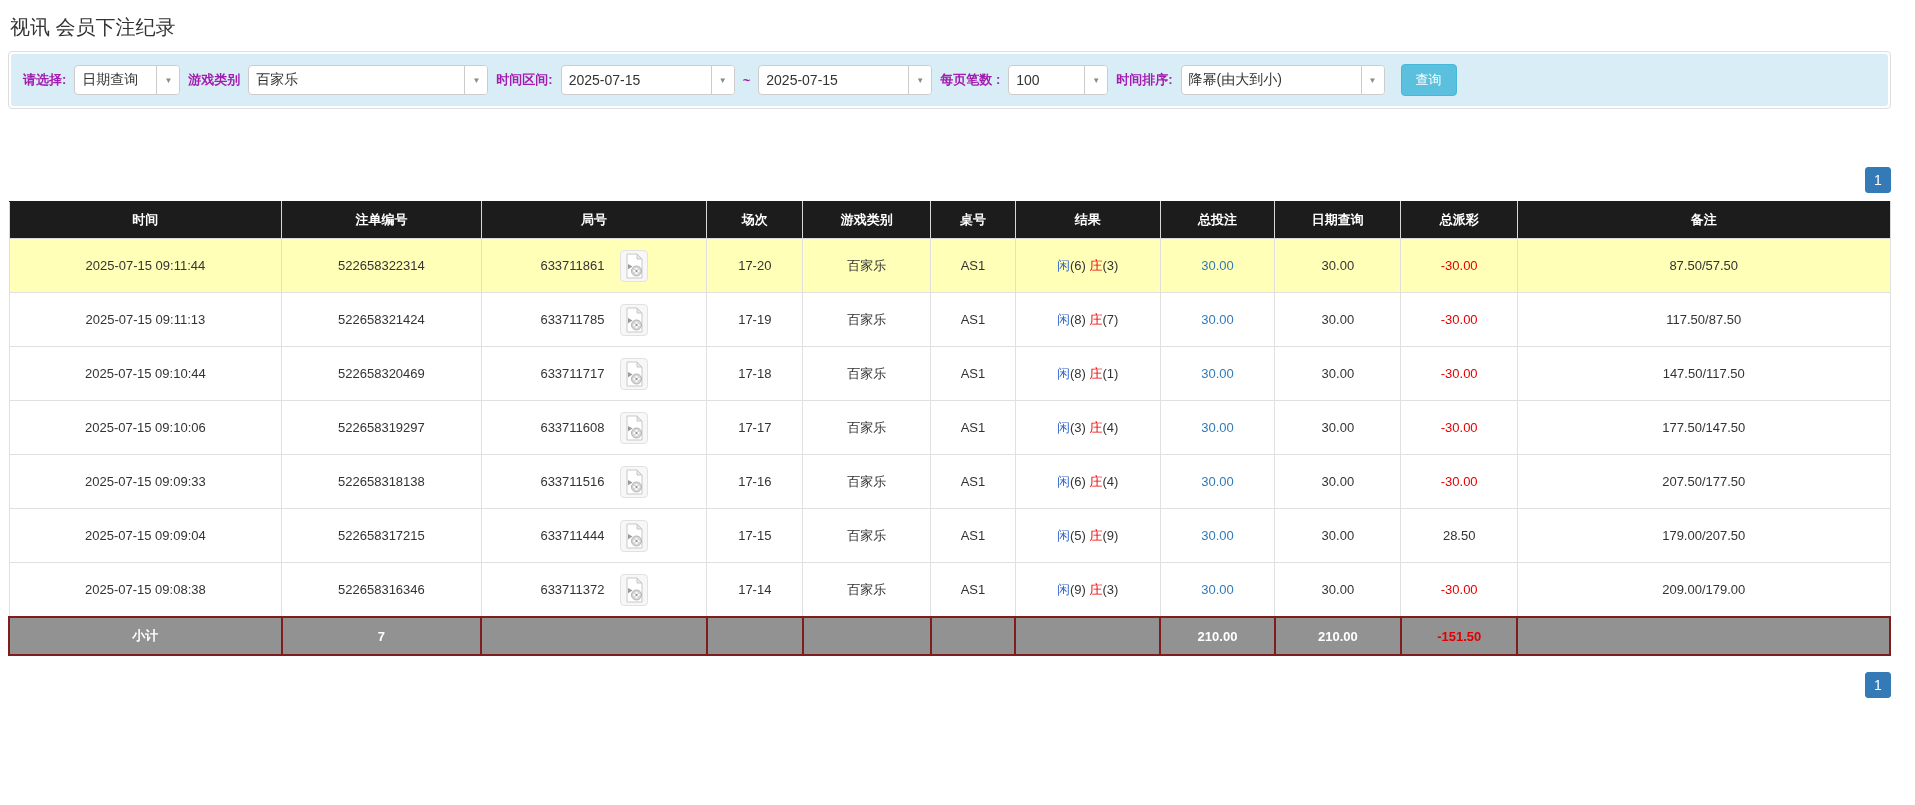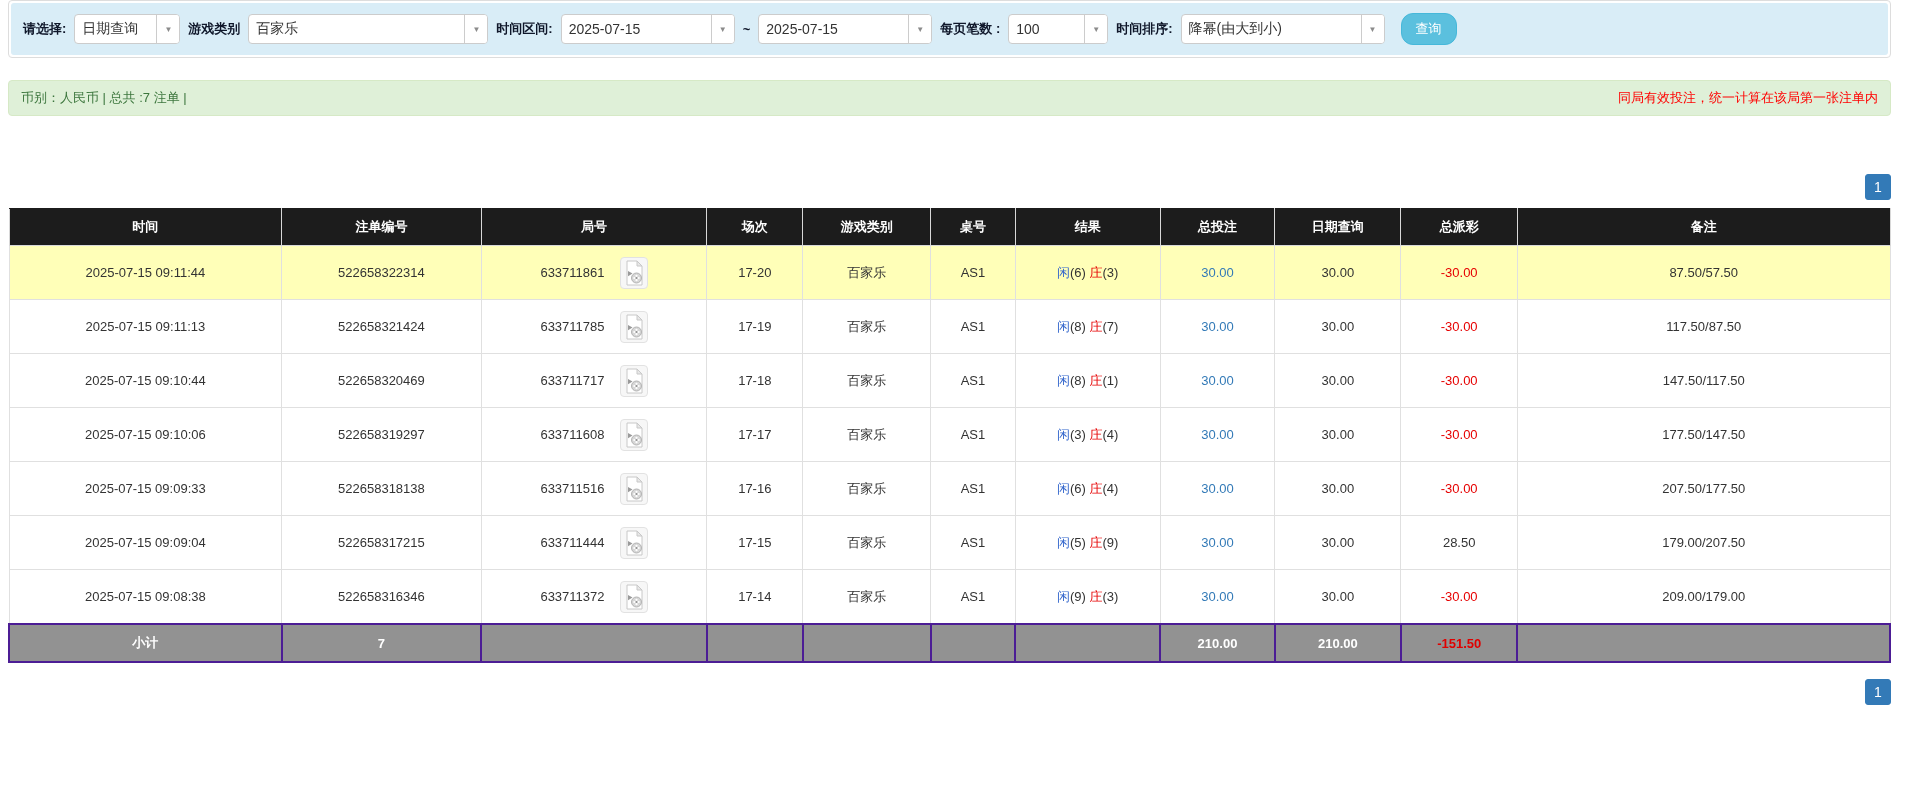--- a/index.html
+++ b/index.html
@@ -5,30 +5,30 @@
   html,body{margin:0;padding:0;background:#fff;color:#333;
     font-family:"Liberation Sans","DejaVu Sans",sans-serif;}
   .wrap{width:1899px;padding:0 8px;box-sizing:border-box;}
 
   .page-title{font-size:20px;font-weight:400;color:#333;margin:14px 0 10px 2px;}
 
   
   .filter-panel{border:1px solid #ddd;border-radius:4px;padding:2px;background:#fff;}
   .filter-bar{background:#d9edf7;border-radius:3px;padding:10px 12px;
     display:flex;align-items:center;gap:8px;font-size:13px;}
-  .flabel{color:#0f172a;font-weight:bold;white-space:nowrap;}
+  .flabel{color:#a21caf;font-weight:bold;white-space:nowrap;}
   .combo{display:inline-flex;height:30px;background:#fff;border:1px solid #ccc;
     border-radius:4px;overflow:hidden;box-sizing:border-box;}
   .combo input{border:none;outline:none;padding:0 7px;font-size:14px;color:#333;
     height:100%;box-sizing:border-box;flex:1;min-width:0;background:transparent;
     font-family:inherit;}
   .combo .arrow{width:22px;border-left:1px solid #ccc;display:flex;align-items:center;
     justify-content:center;color:#8b8b8b;font-size:8px;background:#fff;cursor:pointer;}
   .btn-search{background:#5bc0de;border:1px solid #46b8da;color:#fff;font-size:13px;
-    padding:6px 14px;border-radius:12px;cursor:pointer;margin-left:8px;font-family:inherit;}
+    padding:6px 14px;border-radius:4px;cursor:pointer;margin-left:8px;font-family:inherit;}
 
   
   .summary-bar{margin-top:22px;background:#dff0d8;border:1px solid #d6e9c6;border-radius:4px;
     padding:8px 12px;display:flex;justify-content:space-between;align-items:center;font-size:13px;}
   .summary-left{color:#3c763d;}
   .summary-right{color:#ff0000;}
 
   
   .pager{display:flex;justify-content:flex-end;}
   .pager.top{margin:58px 0 8px;}
@@ -38,36 +38,37 @@
     cursor:pointer;box-sizing:border-box;}
 
   
   table.records{width:100%;border-collapse:collapse;table-layout:fixed;font-size:13px;}
   table.records thead th{background:#1c1c1c;color:#fff;font-weight:bold;height:36px;
     border:1px solid #d8d8d8;border-top-color:#1c1c1c;padding:0 2px;text-align:center;}
   table.records tbody td{height:53px;text-align:center;border:1px solid #e0e0e0;
     background:#fff;padding:0 4px;overflow:hidden;}
   table.records tbody tr.hl td{background:#ffffb8;margin-left:20px;}
   table.records tfoot td{height:36px;background:#929292;color:#fff;text-align:center;
-    border:2px solid #4c1d95;font-weight:bold;padding:0 4px;}
+    border:2px solid #7f1d1d;font-weight:bold;padding:0 4px;}
   .neg{color:#e60000;}
   table.records tfoot td.neg{color:#e00000;}
   .blink{color:#337ab7;cursor:pointer;}
   .rx{color:#3366cc;}
   .rz{color:#e60000;}
   .rn{color:#333;}
   .round-wrap{display:inline-flex;align-items:center;justify-content:center;gap:15px;}
   .video-btn{display:inline-flex;align-items:center;justify-content:center;
     background:#f7f7f7;border:1px solid #e2e2e2;border-radius:4px;padding:2px 3px;cursor:pointer;}
 </style>
 </head>
 <body>
 
 <div class="wrap">
 
+  <div class="page-title">视讯 会员下注纪录</div>
 
   <div class="filter-panel">
     <div class="filter-bar">
       <span class="flabel">请选择:</span>
       <span class="combo" style="width:106px">
         <input value="日期查询" style="">
         <span class="arrow">▼</span>
       </span>
 
       <span class="flabel">游戏类别</span>
@@ -96,24 +97,20 @@
       <span class="flabel">时间排序:</span>
       <span class="combo" style="width:204px">
         <input value="降幂(由大到小)" style="">
         <span class="arrow">▼</span>
       </span>
 
       <button class="btn-search">查询</button>
     </div>
   </div>
 
-  <div class="summary-bar">
-    <span class="summary-left">币别：人民币 | 总共 :7 注单 |</span>
-    <span class="summary-right">同局有效投注，统一计算在该局第一张注单内</span>
-  </div>
 
   <div class="pager top">
     <span class="page-btn">1</span>
   </div>
 
   <table class="records">
     <colgroup>
       <col style="width:14.5%">
         <col style="width:10.6%">
         <col style="width:12.0%">

